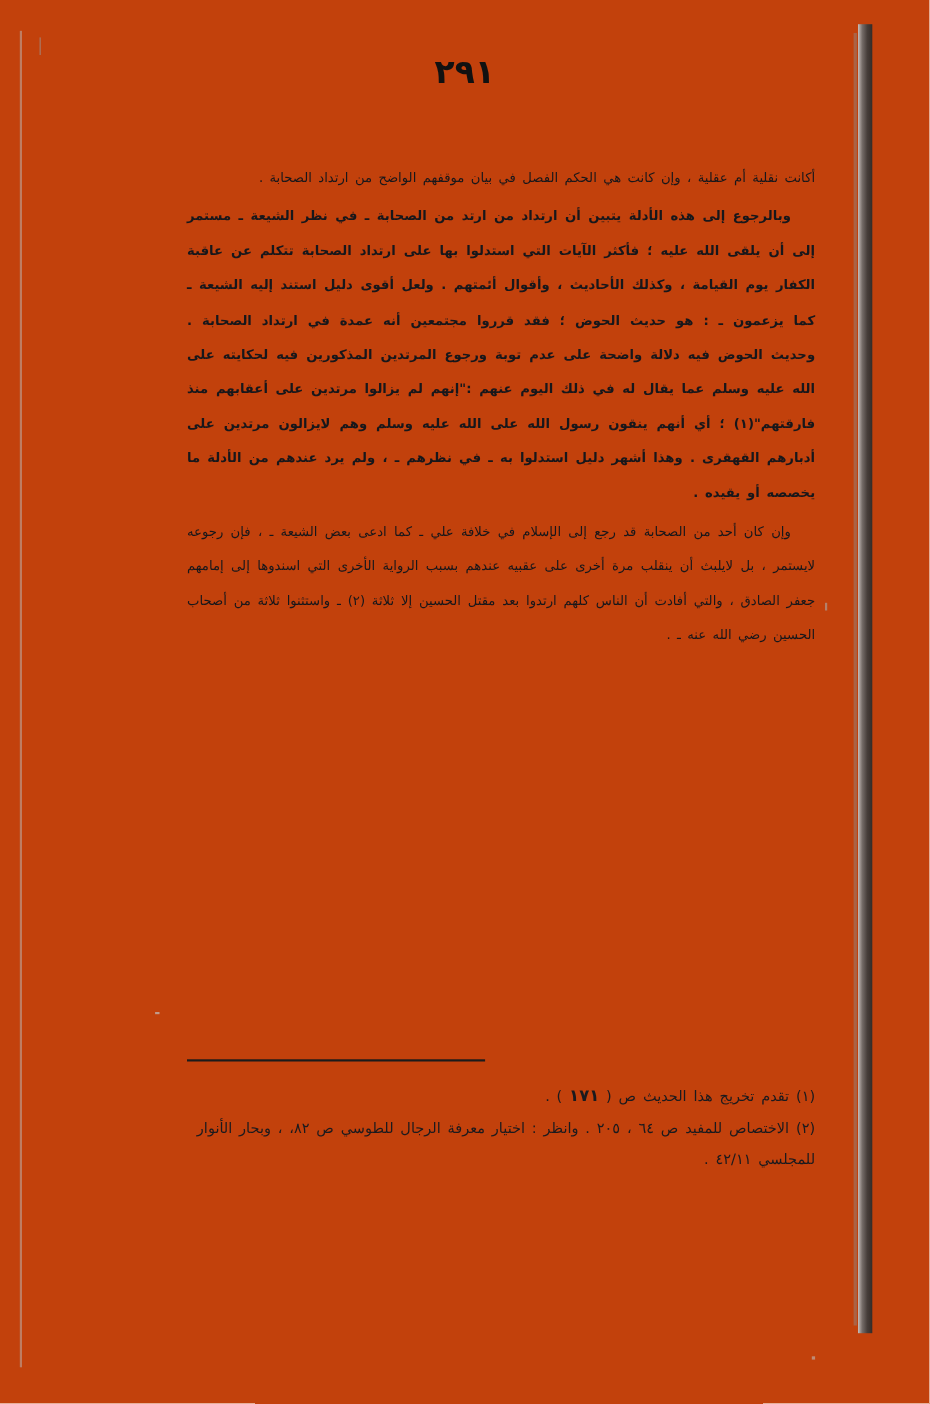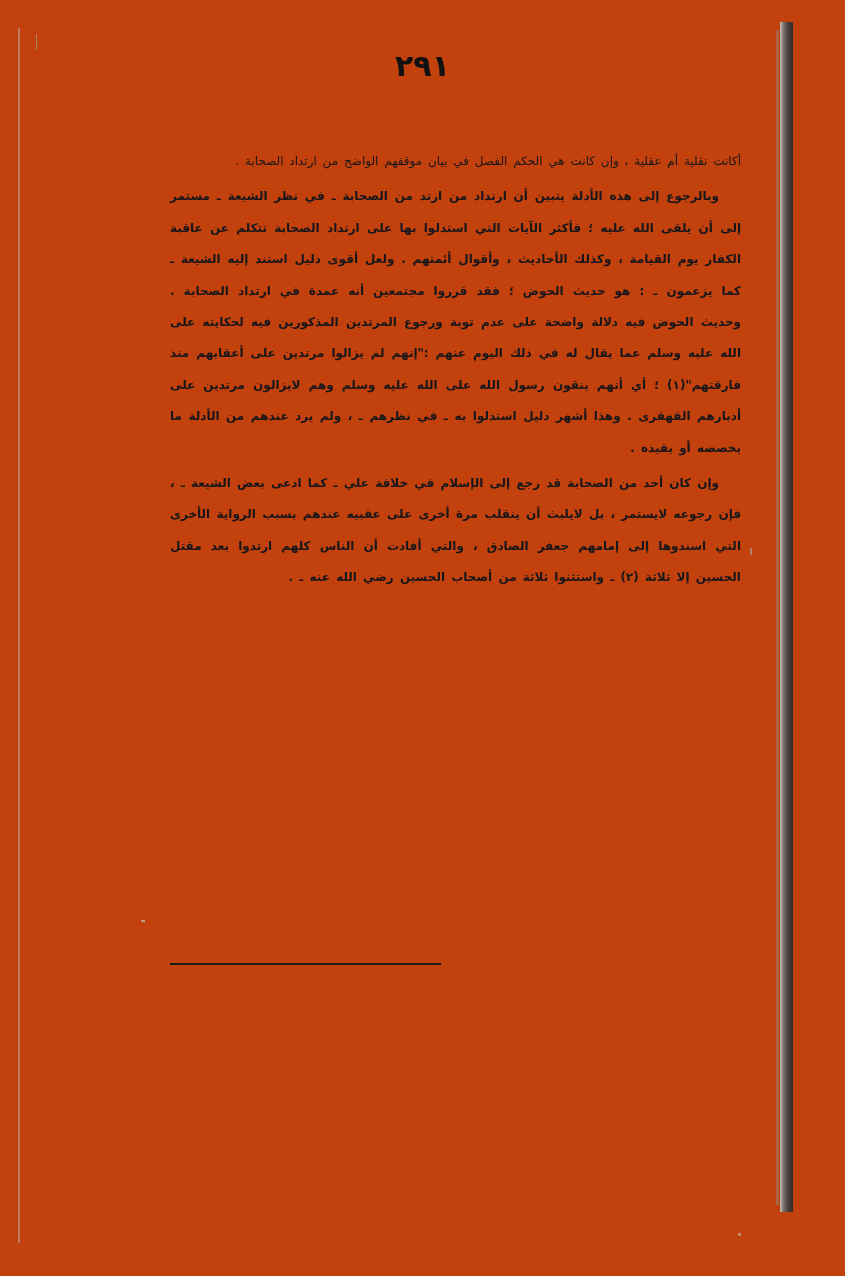--- a/index.html
+++ b/index.html
@@ -111,21 +111,21 @@
     margin: 0 0 4px 0;
     text-align: justify;
     text-justify: inter-word;
     color: #17171b;
   }
   .para.indent-first {
     text-indent: 22px;
     font-weight: bold;
   }
   .para.bold-lead {
-    font-weight: bold;
+    font-weight: normal;
   }
 
   
   .footnote-rule {
     position: absolute;
     top: 963px;
     right: 404px;
     width: 271px;
     height: 2px;
     background: #1b1b1b;
@@ -166,15 +166,25 @@
 
   <div class="body-block">
     <p class="para">أكانت نقلية أم عقلية ، وإن كانت هي الحكم الفصل في بيان موقفهم الواضح من ارتداد الصحابة .</p>
     <p class="para indent-first">وبالرجوع إلى هذه الأدلة يتبين أن ارتداد من ارتد من الصحابة ـ في نظر الشيعة ـ مستمر إلى أن يلقى الله عليه ؛ فأكثر الآيات التي استدلوا بها على ارتداد الصحابة تتكلم عن عاقبة الكفار يوم القيامة ، وكذلك الأحاديث ، وأقوال أئمتهم . ولعل أقوى دليل استند إليه الشيعة ـ كما يزعمون ـ : هو حديث الحوض ؛ فقد قرروا مجتمعين أنه عمدة في ارتداد الصحابة . وحديث الحوض فيه دلالة واضحة على عدم توبة ورجوع المرتدين المذكورين فيه لحكايته على الله عليه وسلم عما يقال له في ذلك اليوم عنهم :"إنهم لم يزالوا مرتدين على أعقابهم منذ فارقتهم"(١) ؛ أي أنهم ينقون رسول الله على الله عليه وسلم وهم لايزالون مرتدين على أدبارهم القهقرى . وهذا أشهر دليل استدلوا به ـ في نظرهم ـ ، ولم يرد عندهم من الأدلة ما يخصصه أو يقيده .</p>
     <p class="para indent-first bold-lead">وإن كان أحد من الصحابة قد رجع إلى الإسلام في خلافة علي ـ كما ادعى بعض الشيعة ـ ، فإن رجوعه لايستمر ، بل لايلبث أن ينقلب مرة أخرى على عقبيه عندهم بسبب الرواية الأخرى التي اسندوها إلى إمامهم جعفر الصادق ، والتي أفادت أن الناس كلهم ارتدوا بعد مقتل الحسين إلا ثلاثة (٢) ـ واستثنوا ثلاثة من أصحاب الحسين رضي الله عنه ـ .</p>
   </div>
 
   <div class="footnote-rule"></div>
 
   <div class="footnotes">
+    <p class="footnote">
+      <span>(١)</span>
+      <span>تقدم تخريج هذا الحديث ص ( </span>
+      <span class="fn-num">١٧١</span>
+      <span> ) .</span>
+    </p>
+    <p class="footnote">
+      <span>(٢)</span>
+      <span>الاختصاص للمفيد ص ٦٤ ، ٢٠٥ . وانظر : اختيار معرفة الرجال للطوسي ص ٨٢، ، وبحار الأنوار للمجلسي ٤٢/١١ .</span>
+    </p>
   </div>
 
 </div>
 
 </body></html>

